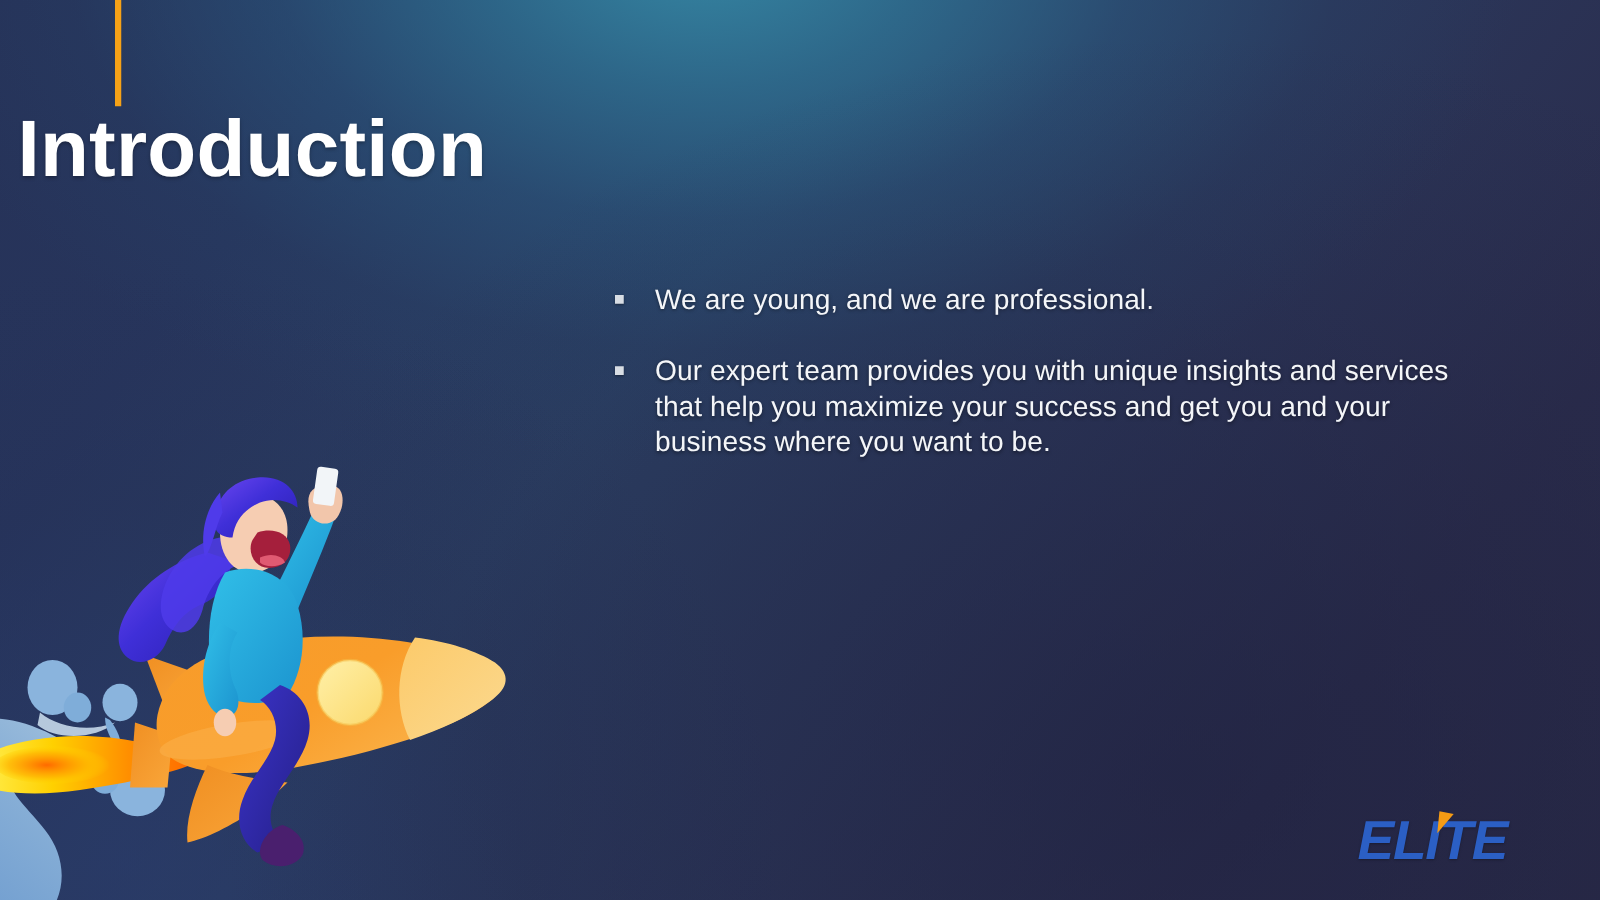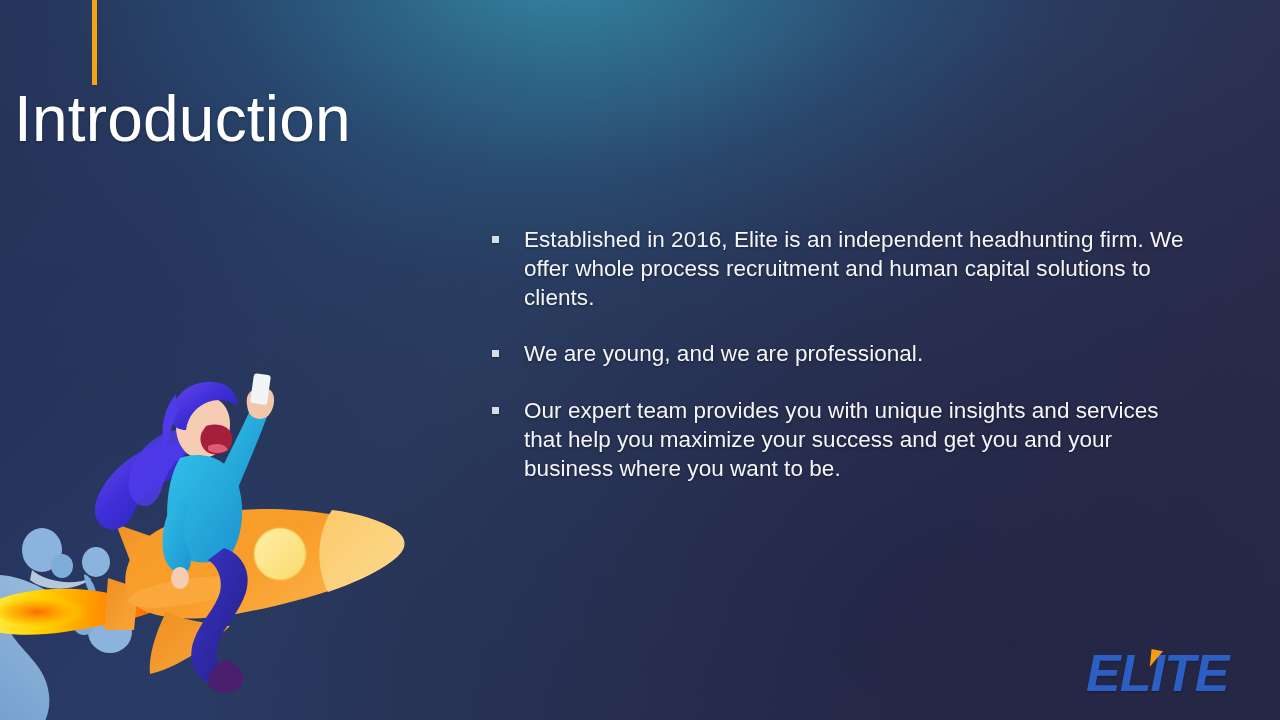--- a/index.html
+++ b/index.html
@@ -64,21 +64,21 @@
     width: 5px;
     height: 85px;
     background: #f6a217;
   }
   .slide-title {
     position: absolute;
     left: 14px;
     top: 86px;
     font-size: 64px;
     line-height: 1.06;
-    font-weight: 400;
+    font-weight: 700;
     color: #ffffff;
     letter-spacing: 0.2px;
     white-space: nowrap;
     text-shadow: 0 1px 3px rgba(0,0,0,0.30);
   }
 
   
   .body-block {
     position: absolute;
     left: 492px;
@@ -118,21 +118,21 @@
     position: absolute;
     right: 44px;
     bottom: 18px;
     width: 150px;
     height: 56px;
   }
   .brand-logo .logo-text {
     position: absolute;
     left: 0;
     top: 0;
-    font-size: 52px;
+    font-size: 44px;
     font-weight: 700;
     font-style: italic;
     letter-spacing: -1px;
     color: #2b5fc4;
     text-shadow: 0 1px 2px rgba(0,0,0,0.30);
     line-height: 54px;
   }
   .brand-logo .logo-spark {
     position: absolute;
     left: 62px;
@@ -285,26 +285,20 @@
         <path d="M244 218 C 262 224, 272 242, 266 262 C 260 282, 244 296, 238 314
                  C 234 326, 238 338, 246 344 L 226 352 C 212 344, 208 326, 214 310
                  C 220 292, 236 278, 240 262 C 243 250, 238 236, 228 230 Z" fill="url(#gPants)"></path>
 
         <path d="M246 330 C 258 334, 266 344, 262 354 C 256 364, 240 366, 230 358 C 224 350, 232 334, 246 330 Z" fill="#4a1f6e"></path>
       </g>
     </svg>
   </div>
 
   <div class="body-block">
-    <div class="bullet-row">
-      <span class="bullet-marker">
-          <i></i>
-        </span>
-      <span class="bullet-text">Established in 2016, Elite is an independent headhunting firm. We offer whole process recruitment and human capital solutions to clients.</span>
-    </div>
     <div class="bullet-row">
       <span class="bullet-marker">
           <i></i>
         </span>
       <span class="bullet-text">We are young, and we are professional.</span>
     </div>
     <div class="bullet-row">
       <span class="bullet-marker">
           <i></i>
         </span>

